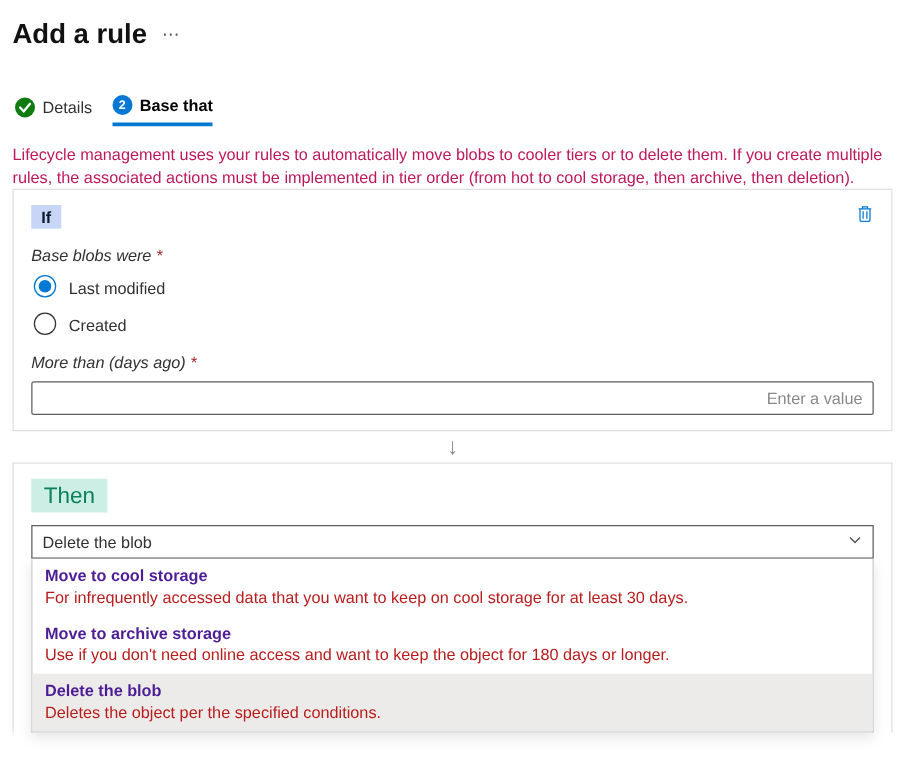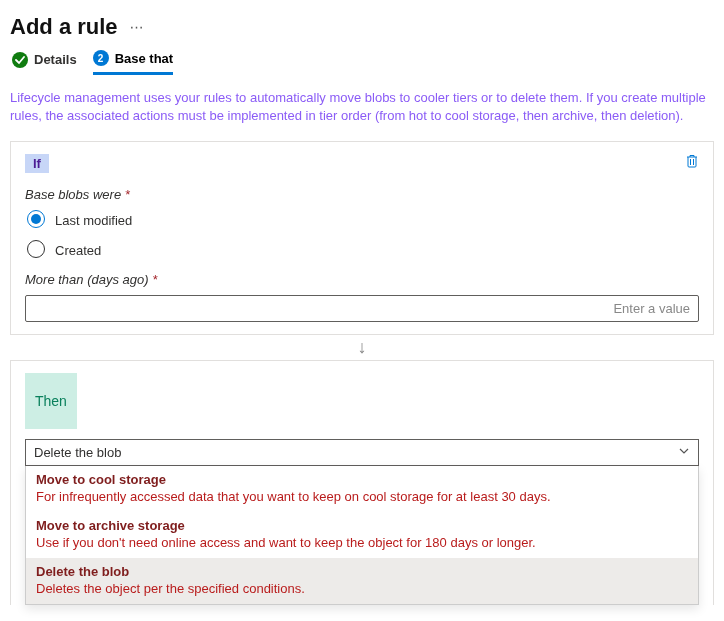--- a/index.html
+++ b/index.html
@@ -4,45 +4,45 @@
   <style>
     * { box-sizing: border-box; margin: 0; padding: 0; }
     body {
       font-family: "Segoe UI", Arial, sans-serif;
       font-size: 13px;
       color: #323130;
       background: #fff;
       padding: 14px 10px;
       width: 724px;
     }
-    .header-row { display: flex; align-items: center; gap: 12px; margin-bottom: 10px; }
+    .header-row { display: flex; align-items: center; gap: 12px; margin-bottom: 36px; }
     .page-title { font-size: 22px; font-weight: 600; color: #111; }
     .more-icon { color: #555; font-size: 14px; letter-spacing: 1px; cursor: pointer; }
     .tabs { display: flex; align-items: center; gap: 16px; margin-bottom: 14px; padding-left: 2px; }
-    .tab-item { display: flex; align-items: center; gap: 6px; padding-bottom: 6px; cursor: pointer; font-weight: bold; }
+    .tab-item { display: flex; align-items: center; gap: 6px; padding-bottom: 6px; cursor: pointer; }
     .tab-item.active { border-bottom: 3px solid #0078d4; font-weight: 600; color: #000; }
     .tab-badge-check {
       width: 16px; height: 16px; border-radius: 50%; background: #107c10;
       display: flex; align-items: center; justify-content: center;
     }
     .tab-badge-num {
       width: 16px; height: 16px; border-radius: 50%; background: #0078d4;
       color: #fff; font-size: 10px; font-weight: 700;
       display: flex; align-items: center; justify-content: center;
     }
-    .description { font-size: 13px; color: #8b5cf6; line-height: 1.4; margin-bottom: 16px; }
+    .description { font-size: 13px; color: #be185d; line-height: 1.4; }
     .rule-box { border: 1px solid #e1dfdd; padding: 12px 14px; position: relative; }
     .rule-box + .connector { text-align: center; padding: 2px 0; }
     .tag-if {
-      display: inline-block; padding: 2px 8px; background: #c7d6f7; color: #4c1d95;
+      display: inline-block; padding: 2px 8px; background: #c7d6f7; color: #0f172a;
       font-weight: 600; font-size: 13px;
     }
     .tag-then {
-      display: inline-block; padding: 20px 10px; background: #cdeee4; color: #0a805c;
-      font-weight: 500; font-size: 14px;
+      display: inline-block; padding: 3px 10px; background: #cdeee4; color: #0a805c;
+      font-weight: 500; font-size: 18px;
     }
     .delete-icon { position: absolute; top: 12px; right: 14px; color: #0078d4; cursor: pointer; }
     .field-label { margin-top: 14px; margin-bottom: 8px; font-size: 13px; color: #323130; font-style: italic; }
     .required { color: #a4262c; }
     .radio-row { display: flex; align-items: flex-end; gap: 10px; margin-bottom: 12px; padding-left: 2px; }
     .radio {
       width: 18px; height: 18px; border-radius: 50%; border: 1.5px solid #333;
       display: flex; align-items: center; justify-content: center; cursor: pointer;
     }
     .radio.selected { border-color: #0078d4; }
@@ -60,21 +60,21 @@
       display: flex; justify-content: space-between; align-items: center;
       font-size: 13px; cursor: pointer; margin-top: 10px; background: #fff;
     }
     .chevron { color: #555; }
     .dropdown-panel {
       border: 1px solid #ccc; border-top: none; box-shadow: 0 4px 10px rgba(0,0,0,0.1);
       background: #fff;
     }
     .dropdown-option { padding: 6px 10px 8px; cursor: pointer; }
     .dropdown-option.selected { background: #edebe9; }
-    .option-title { font-weight: 700; font-size: 13px; color: #7f1d1d; margin-bottom: 2px; }
+    .option-title { font-weight: 700; font-size: 13px; color: #4c1d95; margin-bottom: 2px; }
     .option-desc { font-size: 13px; color: #b91c1c; }
   </style>
 </head>
 <body>
 
 <div class="header-row">
   <h1 class="page-title">Add a rule</h1>
   <span class="more-icon">⋯</span>
 </div>
 

